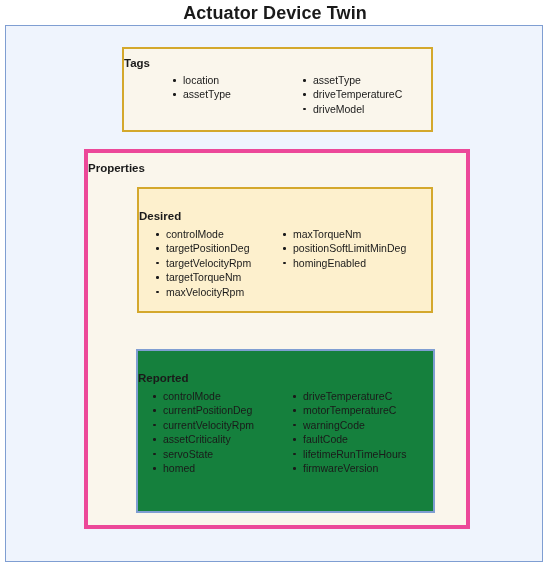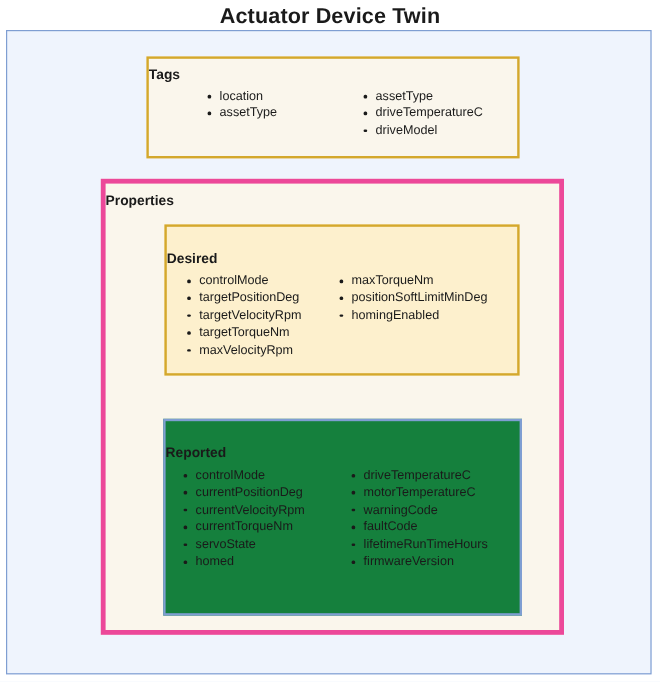--- a/index.html
+++ b/index.html
@@ -179,21 +179,21 @@
       </div>
     </div>
 
     <div id="reported-box">
       <div class="box-title">Reported</div>
       <div class="cols">
         <ul class="col-left">
           <li>controlMode</li>
           <li>currentPositionDeg</li>
           <li>currentVelocityRpm</li>
-          <li>currentTorqueNm</li>
+          <li>assetCriticality</li>
           <li>servoState</li>
           <li>homed</li>
         </ul>
         <ul class="col-right">
           <li>driveTemperatureC</li>
           <li>motorTemperatureC</li>
           <li>warningCode</li>
           <li>faultCode</li>
           <li>lifetimeRunTimeHours</li>
           <li>firmwareVersion</li>

